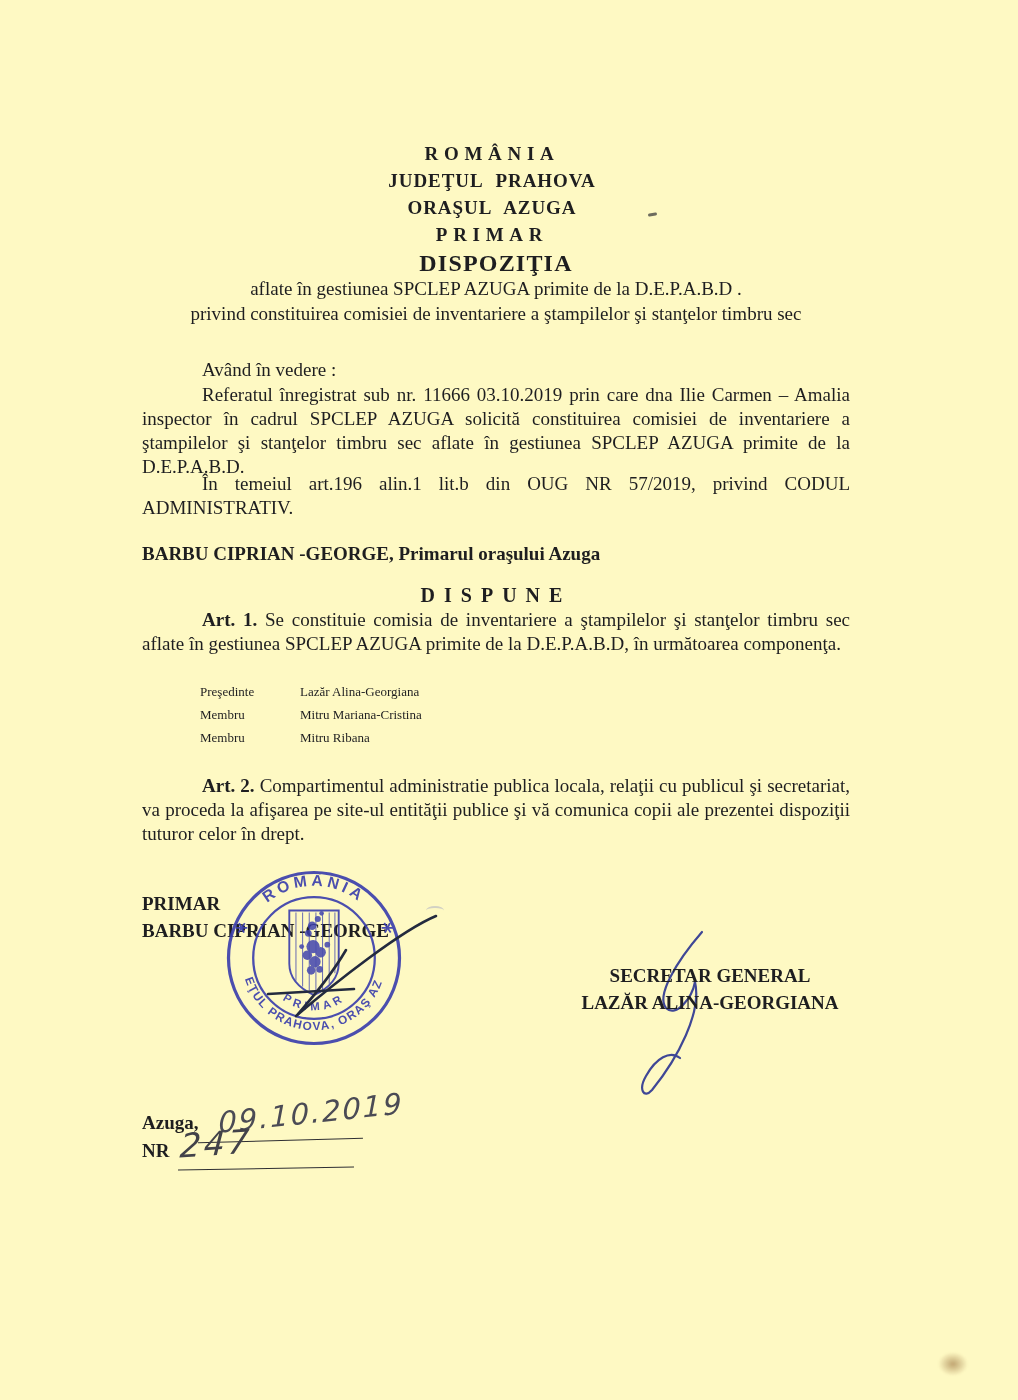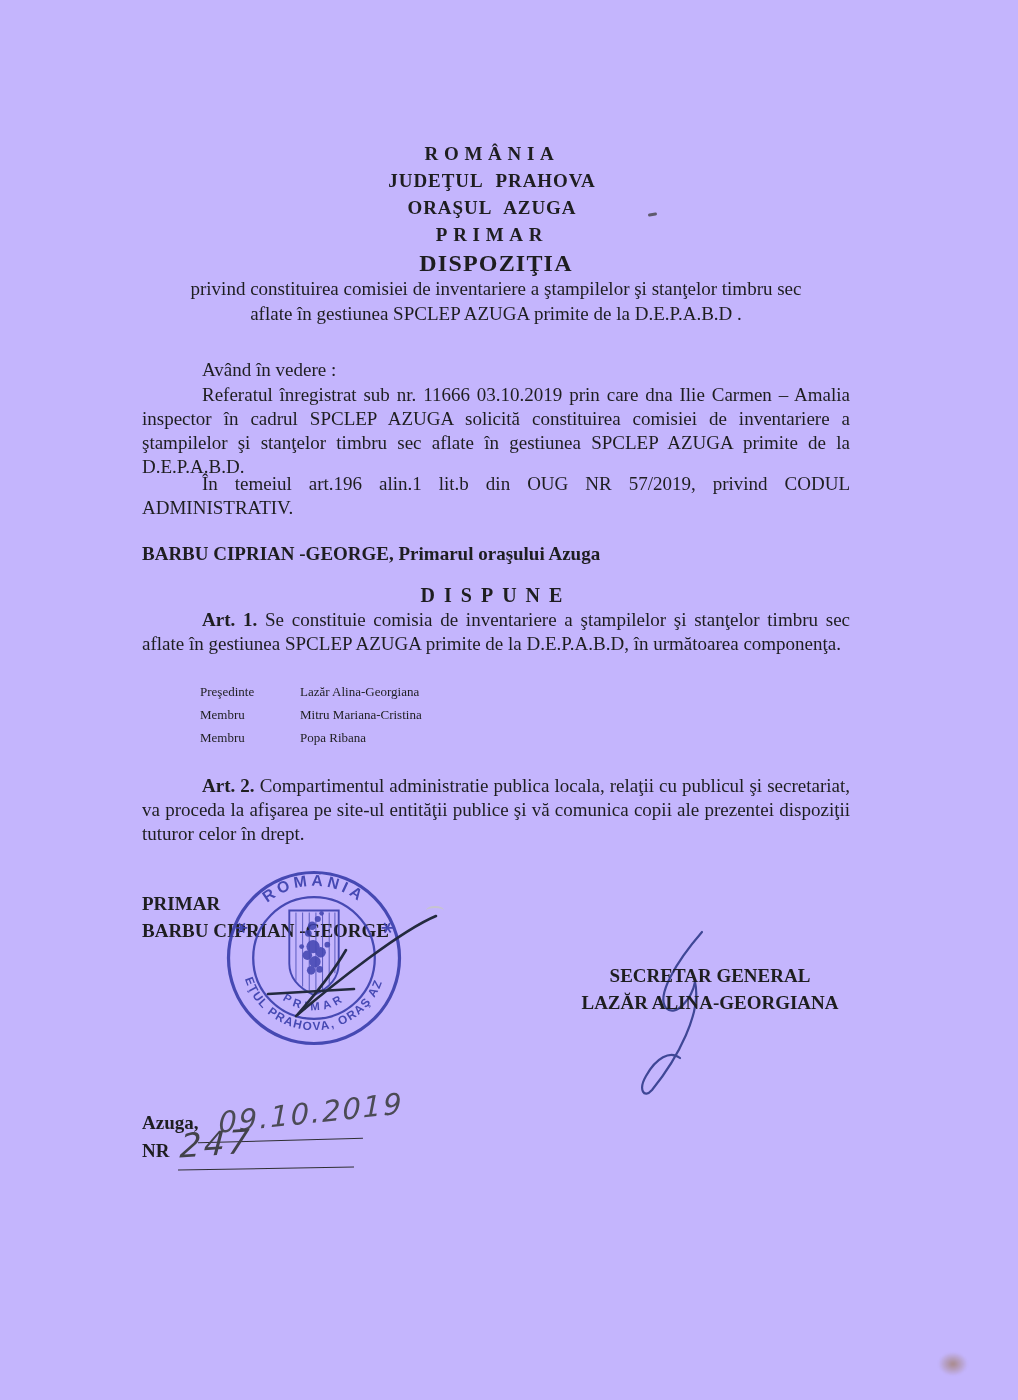--- a/index.html
+++ b/index.html
@@ -1,18 +1,18 @@
 <!DOCTYPE html>
 <html><head>
 <meta charset="utf-8">
 <style>
   html,body{margin:0;padding:0;background:#e9e9e9;}
   .page{
     position:relative;width:1018px;height:1400px;margin:0 auto;
-    background:#c4b5fd;overflow:hidden;
+    background:#fef9c3;overflow:hidden;
     font-family:"Liberation Serif", serif;color:#1e1e20;
   }
   .abs{position:absolute;}
   .b{font-weight:700;}
   .center{text-align:center;}
   .just{text-align:justify;}
   .fs19{font-size:19px;line-height:24px;}
   .indent{text-indent:60px;}
   p{margin:0;}
 
@@ -68,22 +68,22 @@
 
   <div class="abs hdr center">
     <div class="sp-wide">ROMÂNIA</div>
     <div class="sp-word">JUDEŢUL PRAHOVA</div>
     <div class="sp-word">ORAŞUL AZUGA</div>
     <div class="sp-wide">PRIMAR</div>
   </div>
 
   <div class="abs title-block center">
     <div class="doc-title">DISPOZIŢIA</div>
+    <div class="subtitle">aflate în gestiunea SPCLEP AZUGA primite de la D.E.P.A.B.D .</div>
     <div class="subtitle">privind constituirea comisiei de inventariere a ştampilelor şi stanţelor timbru sec</div>
-    <div class="subtitle">aflate în gestiunea SPCLEP AZUGA primite de la D.E.P.A.B.D .</div>
   </div>
 
   <p class="abs body-block fs19 indent" style="top:358px;">Având în vedere :</p>
   <p class="abs body-block fs19 just indent" style="top:383px;">Referatul înregistrat sub nr. 11666 03.10.2019 prin care dna Ilie Carmen – Amalia inspector în cadrul SPCLEP AZUGA solicită constituirea comisiei de inventariere a ştampilelor şi stanţelor timbru sec aflate în gestiunea SPCLEP AZUGA primite de la D.E.P.A.B.D.</p>
   <p class="abs body-block fs19 just indent" style="top:472px;">În temeiul art.196 alin.1 lit.b din OUG NR 57/2019, privind CODUL ADMINISTRATIV.</p>
 
   <p class="abs body-block fs19 b" style="top:542px;">BARBU CIPRIAN -GEORGE, Primarul oraşului Azuga</p>
 
   <div class="abs body-block center" style="top:584px;">
     <span class="dispune">DISPUNE</span>
@@ -95,21 +95,21 @@
     <div class="committee-row">
       <span class="committee-role">Preşedinte</span>
       <span>Lazăr Alina-Georgiana</span>
     </div>
     <div class="committee-row">
       <span class="committee-role">Membru</span>
       <span>Mitru Mariana-Cristina</span>
     </div>
     <div class="committee-row">
       <span class="committee-role">Membru</span>
-      <span>Popa Ribana</span>
+      <span>Mitru Ribana</span>
     </div>
   </div>
 
   <p class="abs body-block fs19 just indent" style="top:763px;margin-top:11px;"><span class="b">Art. 2.</span> <span>Compartimentul administratie publica locala, relaţii cu publicul şi secretariat, va proceda la afişarea pe site-ul entităţii publice şi vă comunica copii ale prezentei dispoziţii tuturor celor în drept.</span></p>
 
   <div class="abs sig-left" style="top:891px;">PRIMAR</div>
   <div class="abs sig-left" style="top:918px;">BARBU CIPRIAN -GEORGE</div>
 
   <svg class="abs stamp" viewBox="-100 -100 200 200">
     <g stroke="#3c40ad" fill="none" stroke-width="3.4">

